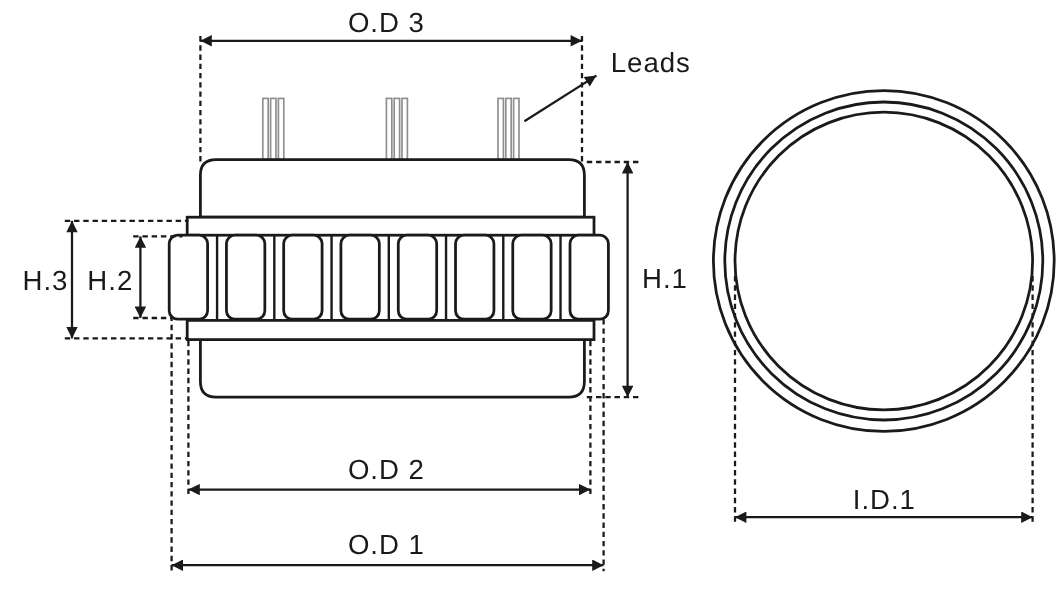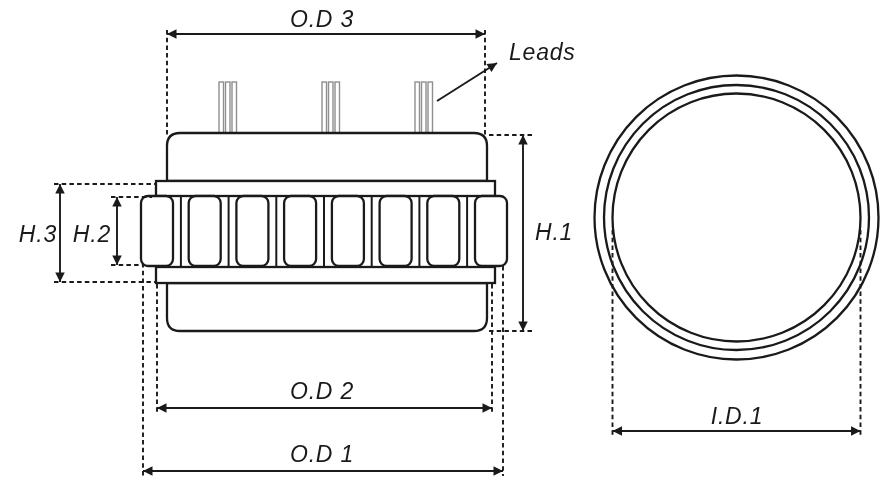--- a/index.html
+++ b/index.html
@@ -6,21 +6,20 @@
     margin: 0;
     padding: 0;
     background: #ffffff;
   }
   .canvas-wrap {
     width: 887px;
     height: 491px;
     background: #ffffff;
     position: relative;
     overflow: hidden;
-    font-style: italic;
   }
   svg {
     display: block;
   }
   svg text {
     font-family: "Liberation Sans", "DejaVu Sans", sans-serif;
     font-size: 23px;
     letter-spacing: 0.8px;
     fill: #1a1a1a;
   }

